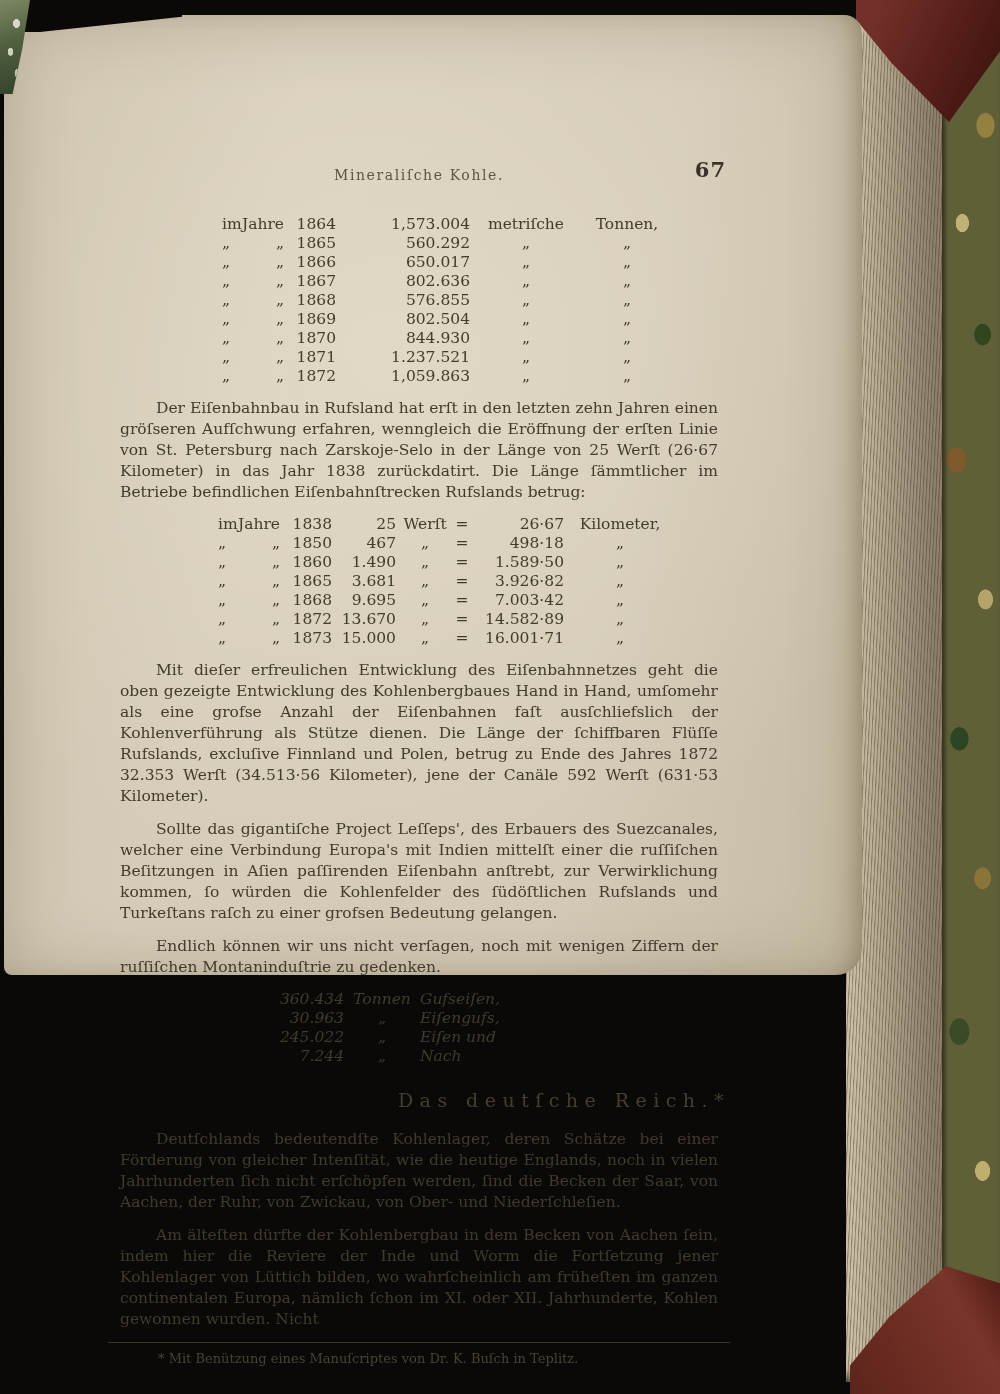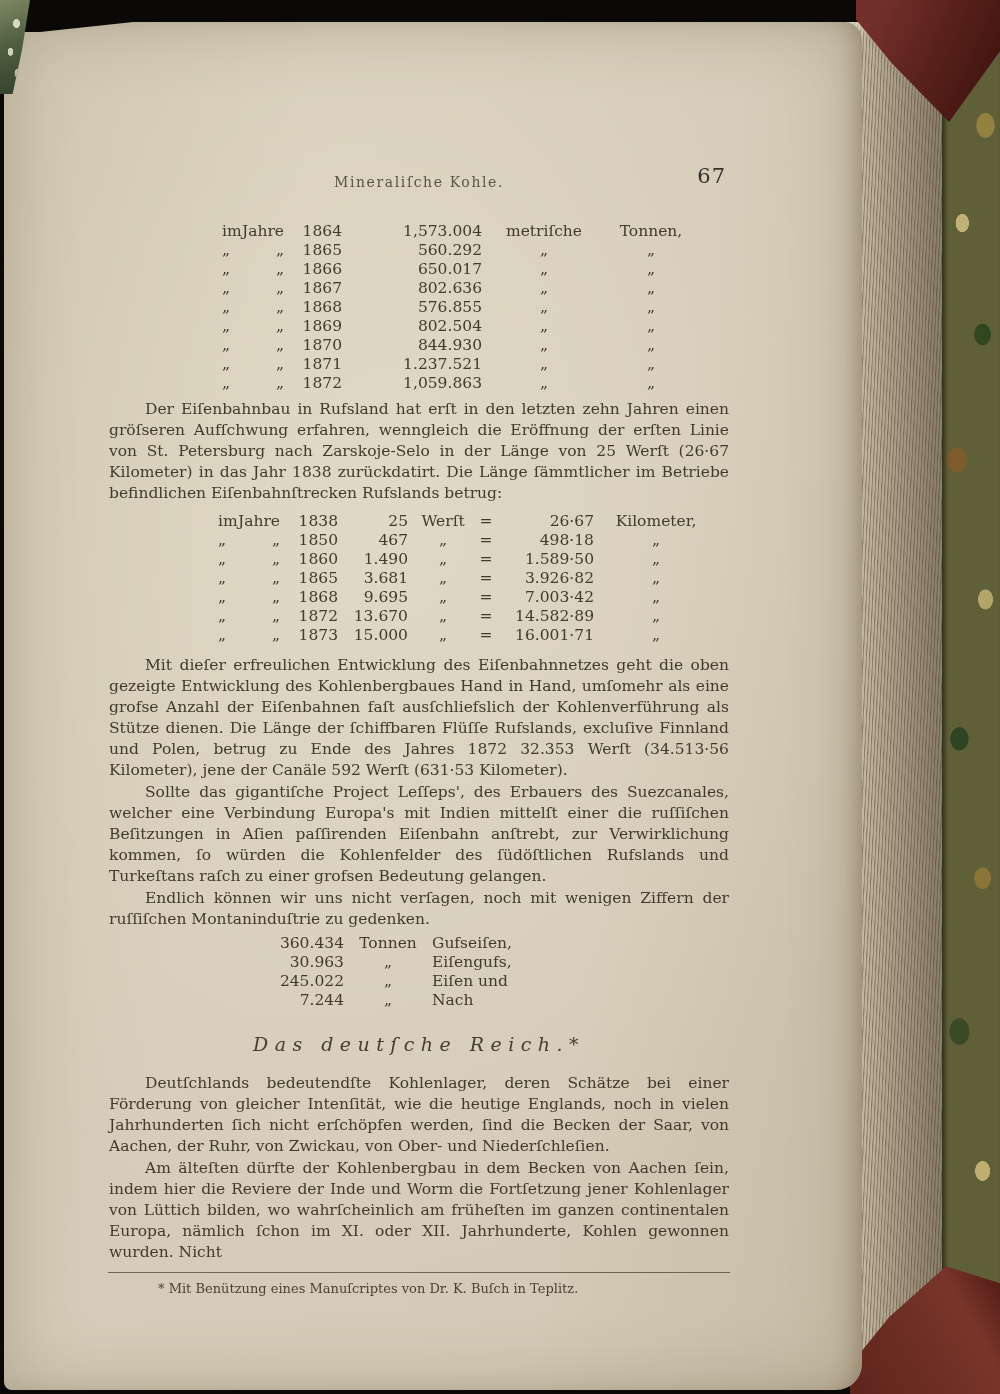--- a/index.html
+++ b/index.html
@@ -33,21 +33,21 @@
   
   .leather{position:absolute;z-index:2;}
   .leather.top{left:850px;top:0;width:150px;height:122px;
     background:linear-gradient(115deg,#73302a 15%,#58201a 55%,#3c120e 95%);
     clip-path:polygon(4% 0,100% 0,100% 42%,66% 100%,28% 52%,4% 16%);}
   .leather.bottom{left:850px;top:1252px;width:150px;height:142px;
     background:linear-gradient(60deg,#5d241b,#7a352a 70%,#47160f);
     clip-path:polygon(0 100%,100% 100%,100% 22%,64% 10%,26% 46%,0 80%);}
 
   
-  .paper{position:absolute;left:4px;top:22px;width:858px;height:1368px;z-index:3;
+  .paper{position:absolute;left:4px;top:15px;width:858px;height:960px;z-index:3;
     background:
       radial-gradient(90% 80% at 45% 35%, rgba(255,250,230,.28), rgba(0,0,0,0) 72%),
       linear-gradient(100deg,#cdc3ae,#d6ccb9 30%,#d4cab7 68%,#c6bba4);
     border-radius:3px 18px 26px 8px;
     box-shadow: inset 0 0 70px rgba(95,78,50,.28), inset -14px 0 22px -10px rgba(110,90,60,.45);}
 
   .black-patch{position:absolute;left:0;top:0;width:182px;height:32px;background:#0a0908;z-index:4;
     clip-path:polygon(0 0,100% 0,100% 52%,22% 100%,0 100%);}
   .scrap{position:absolute;left:0;top:0;width:30px;height:94px;z-index:5;
     background:
@@ -55,44 +55,44 @@
       radial-gradient(5px 7px at 35% 55%, #cfd2ba 55%, transparent 60%),
       radial-gradient(6px 8px at 60% 78%, #b9c2a0 55%, transparent 60%),
       linear-gradient(160deg,#7e8765 0%,#50603f 45%,#31402c 100%);
     clip-path:polygon(0 0,100% 0,74% 52%,42% 100%,0 100%);}
 
   
   .content{position:absolute;left:104px;top:150px;width:622px;font-size:15.5px;line-height:21px;
     color:#423a2d;text-align:justify;}
   .running-head{position:relative;height:24px;margin-bottom:26px;text-align:center;}
   .head-title{font-size:14px;letter-spacing:1.6px;color:#5c5444;}
-  .page-num{position:absolute;right:4px;top:-6px;font-size:21px;color:#38322a;letter-spacing:1px;}
-
-  p.para{margin:1px;text-indent:36px;}
+  .page-num{position:absolute;right:4px;top:-6px;font-size:21px;color:#38322a;letter-spacing:1px;font-weight:bold;}
+
+  p.para{margin:12px;text-indent:36px;}
   p.noindent{margin:2px 0 0 0;text-indent:0;text-align:left;}
 
   .ttable{line-height:19px;}
-  .trow{display:grid;column-gap:12px;}
+  .trow{display:grid;column-gap:6px;}
   .trow i{font-style:normal;}
 
   .coal{margin:0 0 6px 114px;}
   .coal .trow{grid-template-columns:62px 46px 128px 100px 90px;}
   .rail{margin:8px 0 10px 110px;}
   .rail .trow{grid-template-columns:62px 46px 58px 46px 16px 88px 96px;}
-  .prod{margin:4px 0 0 56px;}
+  .prod{margin:4px 0 0 56px;font-style:italic;}
   .prod .trow{grid-template-columns:180px 64px 150px;}
 
   .cp{display:flex;justify-content:space-between;}
   .cy,.cv,.rw,.rk,.pv{text-align:right;}
   .cu1,.cu2,.rwu,.req,.pu{text-align:center;}
   .rku{text-align:center;padding-left:4px;}
   .pn{text-align:left;}
 
-  h2.section-heading{margin:24px 0 18px 0;font-size:19px;font-weight:normal;text-align:center;
-    letter-spacing:.34em;color:#463e2f;font-style:italic;}
+  h2.section-heading{margin:24px 0 18px 0;font-size:19px;font-weight:normal;text-align:right;
+    letter-spacing:.34em;color:#463e2f;}
 
   .footnote{margin-top:9px;border-top:1px solid rgba(78,66,48,.75);padding-top:7px;
     font-size:13px;line-height:17px;text-indent:50px;text-align:left;color:#4a4234;}
 </style>
 </head>
 <body>
 
 <div class="scene">
 
   <div class="edge-stack"></div>

